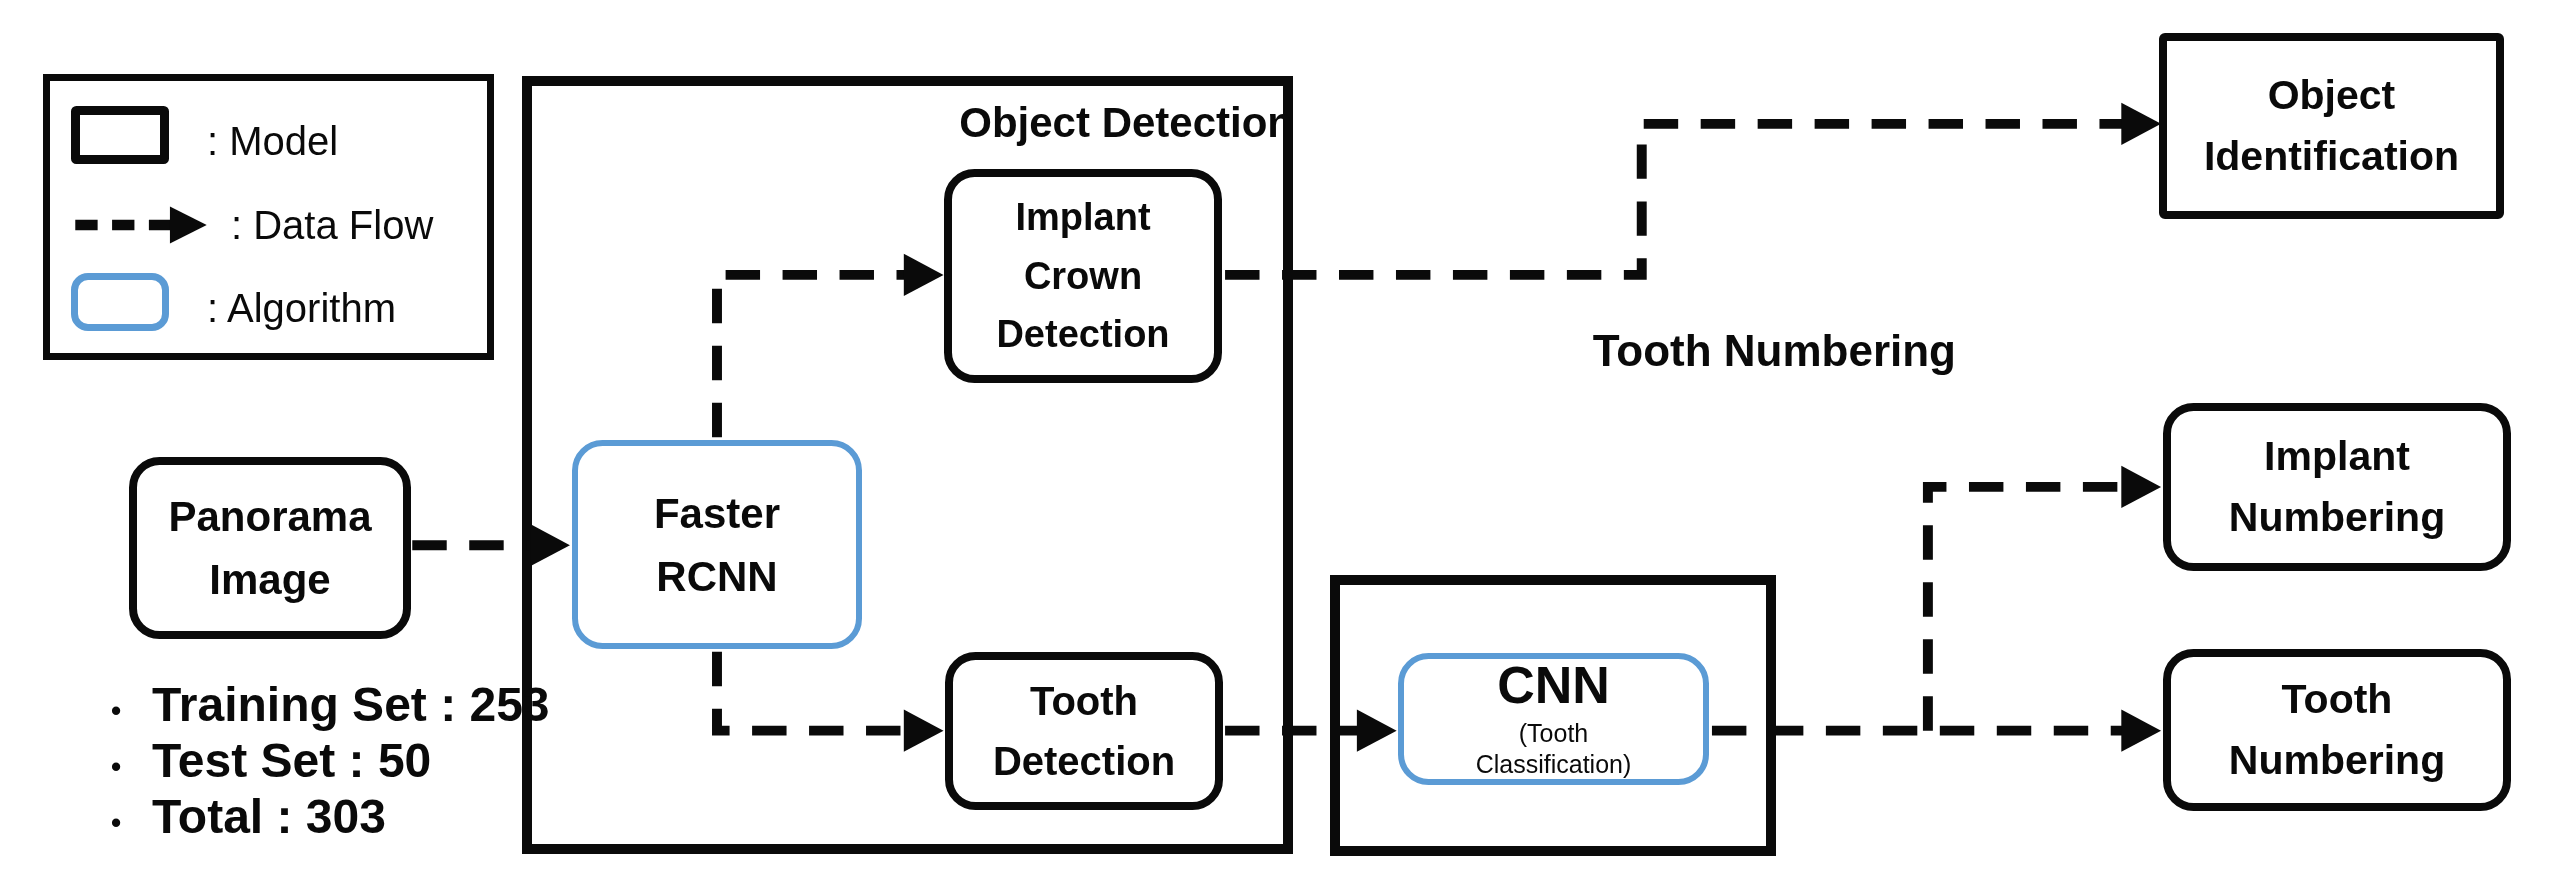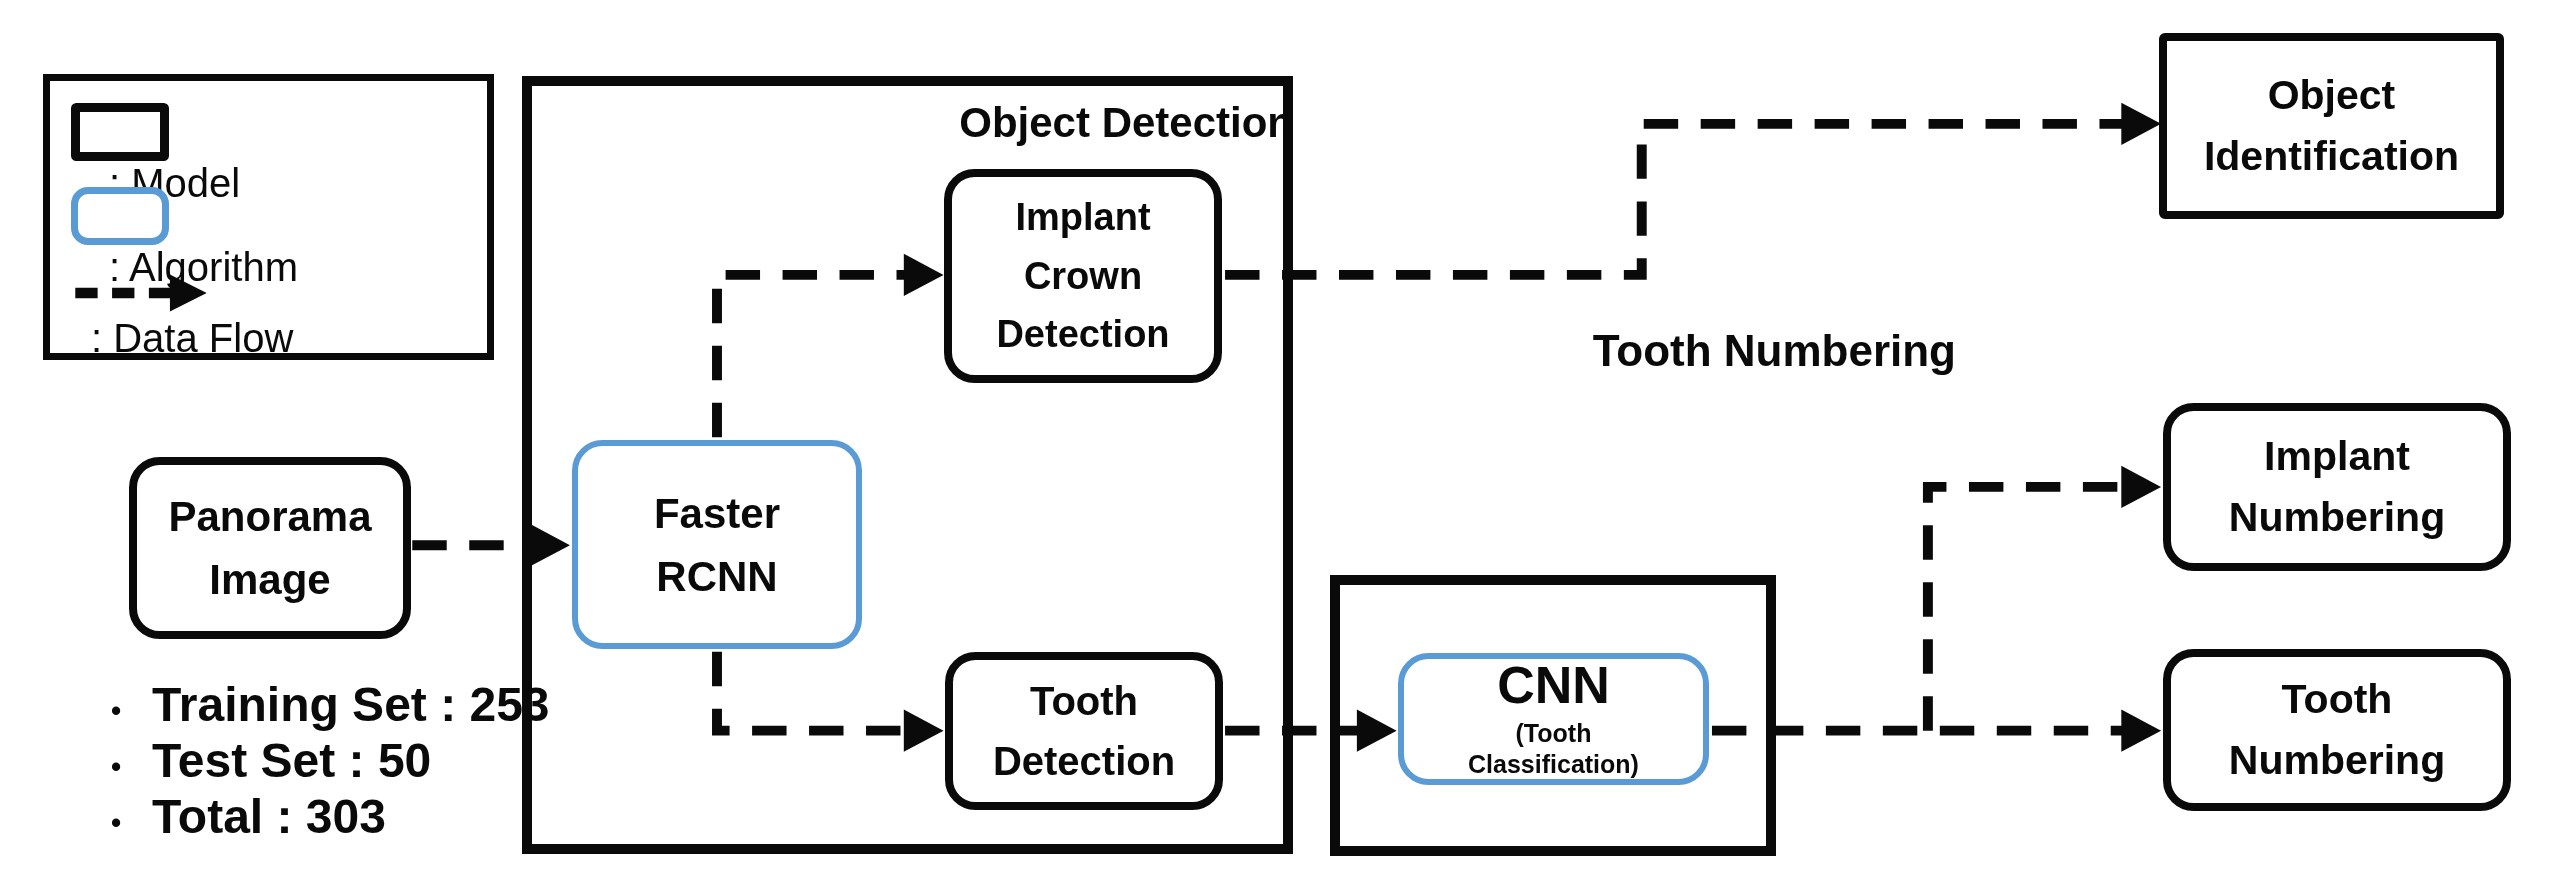--- a/index.html
+++ b/index.html
@@ -66,36 +66,36 @@
   #implant-crown-box  { left: 944px; top: 169px; width: 278px; height: 214px; font-size: 38px; }
   #implant-crown-box .box-label { line-height: 1.55; }
   #tooth-detection-box{ left: 945px; top: 652px; width: 278px; height: 158px; font-size: 40px; }
   #cnn-box            { left: 1398px; top: 653px; width: 311px; height: 132px; }
   #object-identification-box { left: 2159px; top: 33px;  width: 345px; height: 186px; font-size: 41px; border-radius: 6px; }
   #implant-numbering-box     { left: 2163px; top: 403px; width: 348px; height: 168px; font-size: 41px; }
   #tooth-numbering-box       { left: 2163px; top: 649px; width: 348px; height: 162px; font-size: 41px; }
 
   .cnn-title { font-size: 52px; font-weight: bold; line-height: 1.05; }
   .cnn-subtitle {
-    font-size: 25px; font-weight: bold;
+    font-size: 25px; font-weight: normal;
     line-height: 1.25; white-space: pre-line; margin-top: 5.3px;
   }
 
   
   .legend {
     position: absolute;
     left: 43px; top: 74px; width: 451px; height: 286px;
     border: 7.3px solid #0a0a0a;
     box-sizing: border-box;
     background: #ffffff;
     display: flex; flex-direction: column; justify-content: center;
     gap: 22.5px;
     padding: 10.6px 16px 10.6px 21px;
   }
-  .legend-row { display: flex; align-items: flex-start; height: 61px; flex-direction: column; }
+  .legend-row { display: flex; align-items: flex-end; height: 61px; }
   .swatch { width: 98px; height: 58px; box-sizing: border-box; background: #fff; flex: none; }
   .swatch-model     { border: 9.3px solid #0a0a0a; border-radius: 5.3px; }
   .swatch-algorithm { border: 7.3px solid #5b9bd5; border-radius: 17px; }
   .legend-label { font-size: 40px; margin-left: 38px; white-space: nowrap; }
   .legend-arrow-svg { width: 140px; height: 46px; flex: none; }
   .legend-label-dataflow { margin-left: 20px; }
 
   
   .dataset-notes {
     position: absolute;
@@ -181,30 +181,30 @@
     <span class="box-label">Tooth
 Numbering</span>
   </div>
 
   <div class="legend">
     <div class="legend-row">
       <div class="swatch swatch-model"></div>
       <span class="legend-label">: Model</span>
     </div>
     <div class="legend-row">
-      <div class="swatch swatch-algorithm"></div>
-      <span class="legend-label">: Algorithm</span>
-    </div>
-    <div class="legend-row">
       <svg class="legend-arrow-svg" viewBox="0 0 212 70">
         <path d="M 6 35 H 152" fill="none" stroke="#0a0a0a" stroke-width="16" stroke-dasharray="34 22"></path>
         <polygon points="206,35 150,7 150,63" fill="#0a0a0a"></polygon>
       </svg>
       <span class="legend-label legend-label-dataflow">: Data Flow</span>
     </div>
+    <div class="legend-row">
+      <div class="swatch swatch-algorithm"></div>
+      <span class="legend-label">: Algorithm</span>
+    </div>
   </div>
 
   <div class="dataset-notes">
     <div class="note-row">
       <span class="note-bullet">•</span>
       <span class="note-text">Training Set : 253</span>
     </div>
     <div class="note-row">
       <span class="note-bullet">•</span>
       <span class="note-text">Test Set : 50</span>

